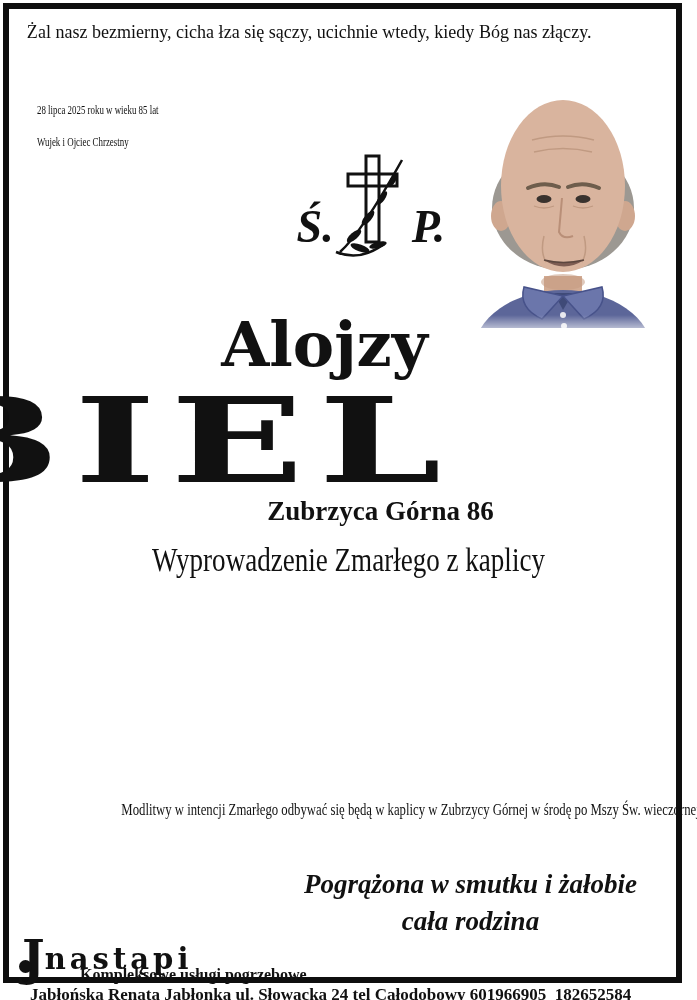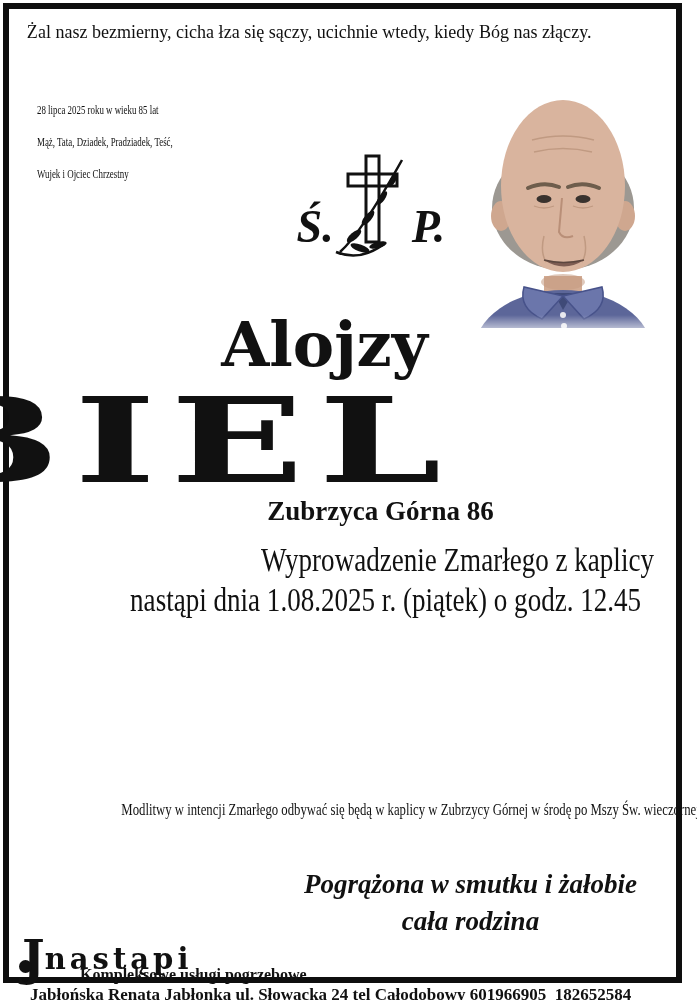--- a/index.html
+++ b/index.html
@@ -31,21 +31,21 @@
     transform:translateX(-24px);font-family:"DejaVu Serif", serif;font-weight:bold;
     font-size:62px;line-height:1;}
   .last-name{position:absolute;top:382px;left:0;width:697px;text-align:left;
     font-family:"DejaVu Serif", serif;font-weight:bold;font-size:118px;line-height:1;}
   .last-name span{display:inline-block;letter-spacing:10px;transform:scaleX(1.48);
     transform-origin:center;}
 
   .address{position:absolute;top:496px;left:0;width:697px;text-align:center;
     font-weight:bold;font-size:27px;margin-left:32px;}
 
-  .announce{position:absolute;top:540px;left:0;width:697px;text-align:right;
+  .announce{position:absolute;top:540px;left:0;width:697px;text-align:center;
     font-size:33px;line-height:40px;}
   .announce .cond span{transform:scaleX(0.82);transform-origin:center;}
 
   .prayers{position:absolute;top:800px;left:0;width:697px;text-align:center;font-size:17px;}
   .prayers span{transform:scaleX(0.75);transform-origin:center;}
 
   .farewell{position:absolute;top:866px;left:0;width:697px;text-align:center;
     transform:translateX(122px);font-weight:bold;font-style:italic;
     font-size:27px;line-height:37px;}
 
@@ -62,21 +62,20 @@
 <body>
 
 <div class="frame"></div>
 
 <div class="quote cond">
   <span>Żal nasz bezmierny, cicha łza się sączy, ucichnie wtedy, kiedy Bóg nas złączy.</span>
 </div>
 
 <div class="intro">
   <div class="cond"><span>28 lipca 2025 roku w wieku 85 lat</span></div>
-  <div class="cond"><span>Mąż, Tata, Dziadek, Pradziadek, Teść,</span></div>
   <div class="cond"><span>Wujek i Ojciec Chrzestny</span></div>
 </div>
 
 <div class="sip">
   <span class="letter">Ś.</span>
   <svg width="86" height="112" viewBox="0 0 86 112">
     <g fill="none" stroke="#111" stroke-width="3">
       <rect x="36" y="4" width="13" height="86"></rect>
       <rect x="18" y="22" width="49" height="12"></rect>
     </g>
@@ -147,21 +146,20 @@
 
 <div class="first-name">Alojzy</div>
 <div class="last-name">
   <span>BIEL</span>
 </div>
 
 <div class="address">Zubrzyca Górna 86</div>
 
 <div class="announce">
   <div class="cond"><span>Wyprowadzenie Zmarłego z kaplicy</span></div>
-  <div class="cond"><span>nastąpi dnia 1.08.2025 r. (piątek) o godz. 12.45</span></div>
 </div>
 
 <div class="prayers cond">
   <span>Modlitwy w intencji Zmarłego odbywać się będą w kaplicy w Zubrzycy Górnej w środę po Mszy Św. wieczornej, a w czwartek o godz. 18.00.</span>
 </div>
 
 <div class="farewell">
   <div>Pogrążona w smutku i żałobie</div>
   <div>cała rodzina</div>
 </div>

